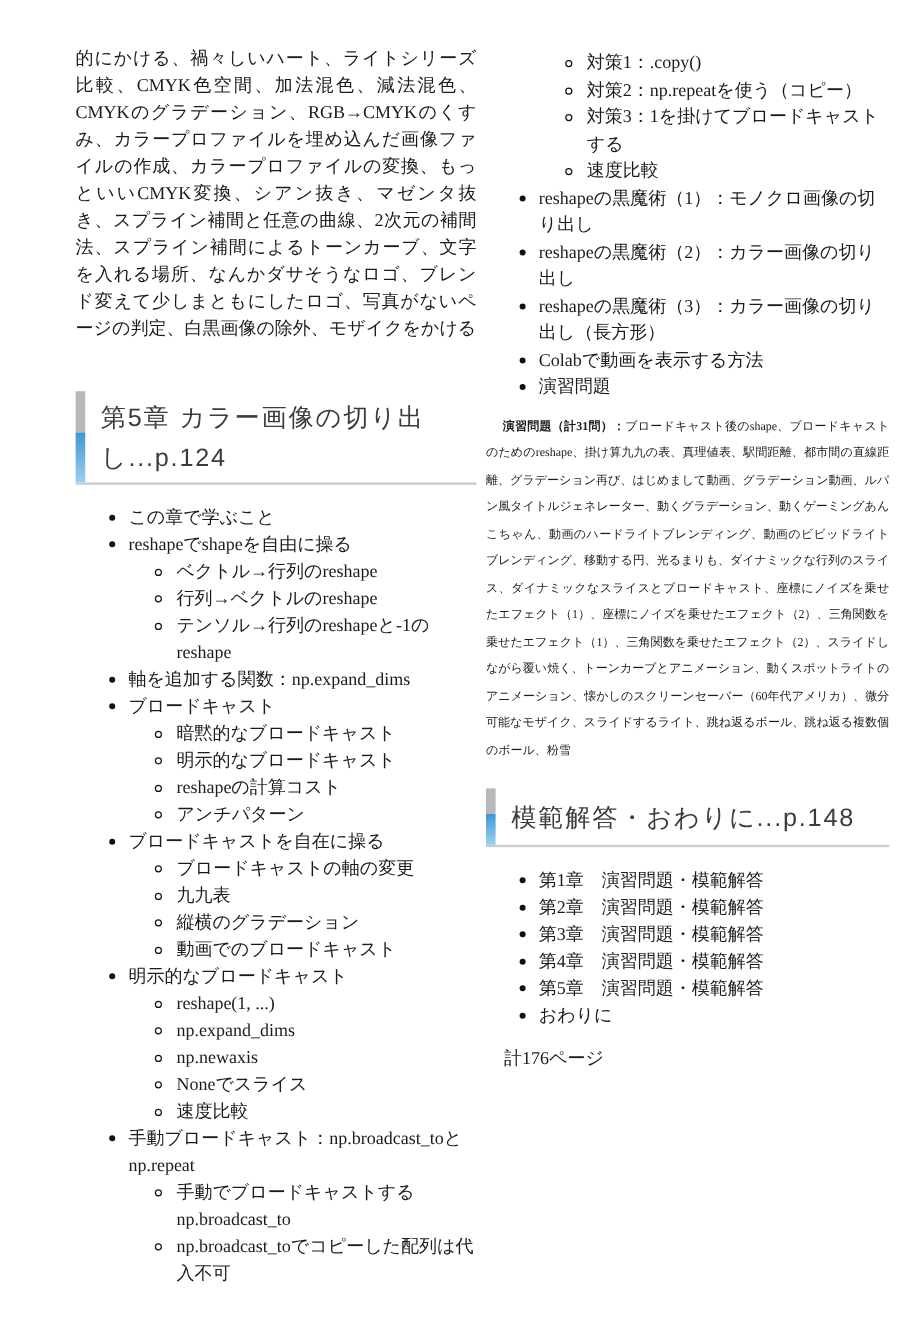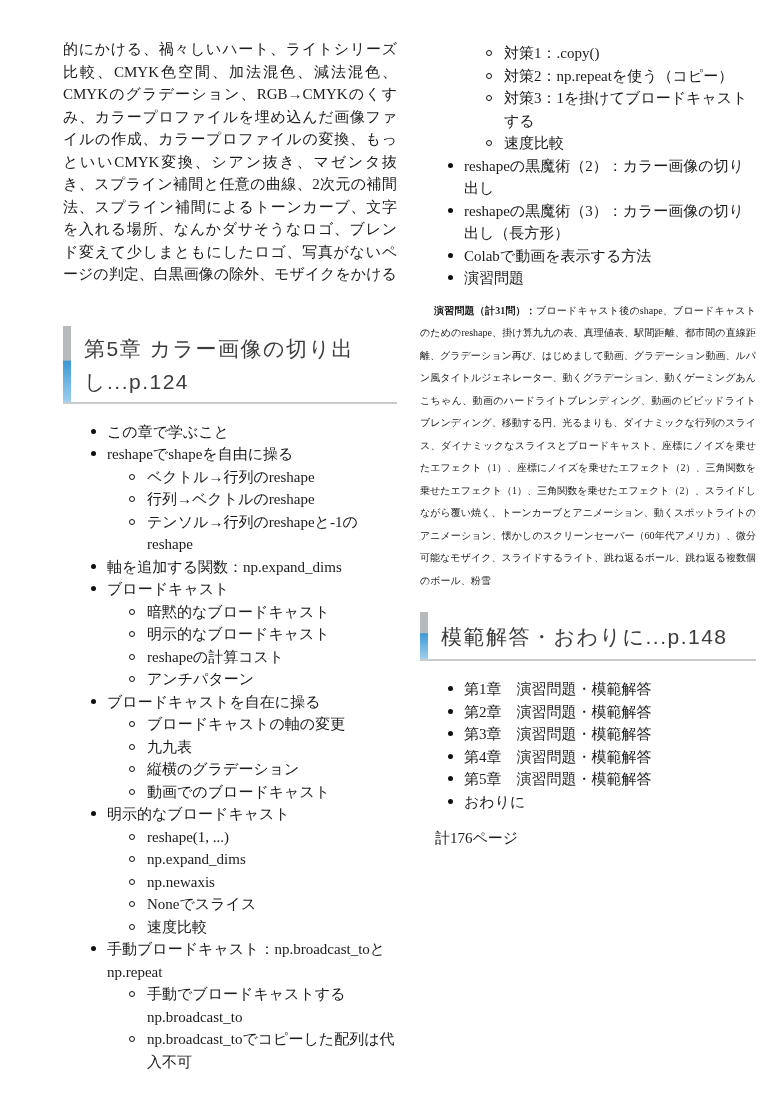--- a/index.html
+++ b/index.html
@@ -6,21 +6,21 @@
   .page{
     position:relative;
     width:764px;height:1099px;
     background:#ffffff;
     overflow:hidden;
     font-family:"Liberation Serif","DejaVu Serif",serif;
     color:#1b1b1b;
   }
   .col{position:absolute;top:38px;}
   .col-left{left:63px;width:334px;}
-  .col-right{left:420px;width:336px;}
+  .col-right{left:405px;width:336px;}
 
   .intro{
     font-size:15px;line-height:22.5px;
     text-align:justify;
     margin:0;
   }
 
   .sec-heading{
     position:relative;
     margin-top:40px;
@@ -104,20 +104,21 @@
         <div class="row l2"><span class="blt"></span><span>np.broadcast_toでコピーした配列は代入不可</span></div>
       </div>
   </div>
 
   <div class="col col-right">
     <div class="toc first">
         <div class="row l2"><span class="blt"></span><span>対策1：.copy()</span></div>
         <div class="row l2"><span class="blt"></span><span>対策2：np.repeatを使う（コピー）</span></div>
         <div class="row l2"><span class="blt"></span><span>対策3：1を掛けてブロードキャストする</span></div>
         <div class="row l2"><span class="blt"></span><span>速度比較</span></div>
+        <div class="row l1"><span class="blt"></span><span>reshapeの黒魔術（1）：モノクロ画像の切り出し</span></div>
         <div class="row l1"><span class="blt"></span><span>reshapeの黒魔術（2）：カラー画像の切り出し</span></div>
         <div class="row l1"><span class="blt"></span><span>reshapeの黒魔術（3）：カラー画像の切り出し（長方形）</span></div>
         <div class="row l1"><span class="blt"></span><span>Colabで動画を表示する方法</span></div>
         <div class="row l1"><span class="blt"></span><span>演習問題</span></div>
       </div>
 
     <p class="exercises">
       <span class="lead">演習問題（計31問）：</span><span>ブロードキャスト後のshape、ブロードキャストのためのreshape、掛け算九九の表、真理値表、駅間距離、都市間の直線距離、グラデーション再び、はじめまして動画、グラデーション動画、ルパン風タイトルジェネレーター、動くグラデーション、動くゲーミングあんこちゃん、動画のハードライトブレンディング、動画のビビッドライトブレンディング、移動する円、光るまりも、ダイナミックな行列のスライス、ダイナミックなスライスとブロードキャスト、座標にノイズを乗せたエフェクト（1）、座標にノイズを乗せたエフェクト（2）、三角関数を乗せたエフェクト（1）、三角関数を乗せたエフェクト（2）、スライドしながら覆い焼く、トーンカーブとアニメーション、動くスポットライトのアニメーション、懐かしのスクリーンセーバー（60年代アメリカ）、微分可能なモザイク、スライドするライト、跳ね返るボール、跳ね返る複数個のボール、粉雪</span>
     </p>
 

